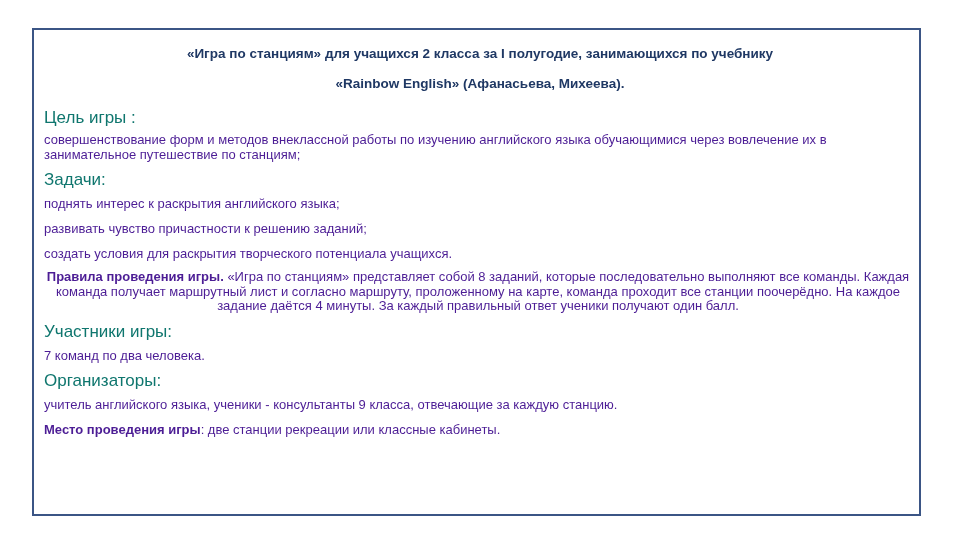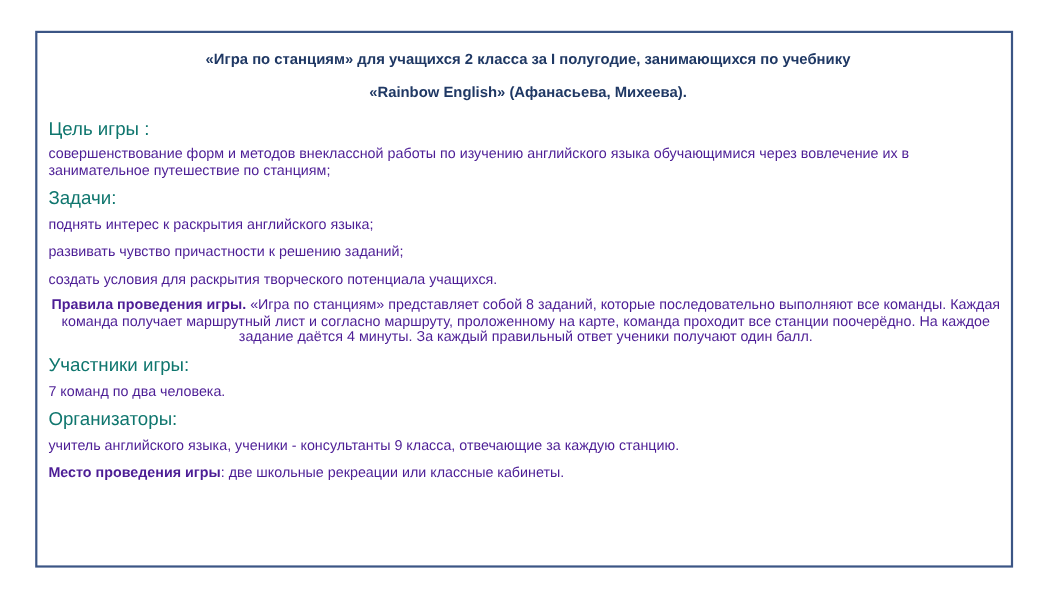--- a/index.html
+++ b/index.html
@@ -127,17 +127,17 @@
       <p class="para">создать условия для раскрытия творческого потенциала учащихся.</p>
 
       <p class="para rules"><b class="inline-bold"> Правила проведения игры.</b><span>  «Игра по станциям» представляет собой 8 заданий, которые последовательно выполняют все команды. Каждая команда получает маршрутный лист и согласно маршруту, проложенному на карте, команда проходит все станции поочерёдно. На каждое задание даётся 4 минуты.   За каждый правильный ответ ученики получают один балл.</span></p>
 
       <p class="heading">Участники  игры:</p>
       <p class="para">7 команд по два человека.</p>
 
       <p class="heading">Организаторы:</p>
       <p class="para">учитель английского языка, ученики - консультанты 9 класса, отвечающие за каждую станцию.</p>
 
-      <p class="para"><b class="inline-bold">Место проведения игры</b><span>:</span><span> две школьные рекреации или классные кабинеты.</span></p>
+      <p class="para"><b class="inline-bold">Место проведения игры</b><span>:</span><span> две станции рекреации или классные кабинеты.</span></p>
 
     </div>
   </div>
 </div>
 
 </body></html>

